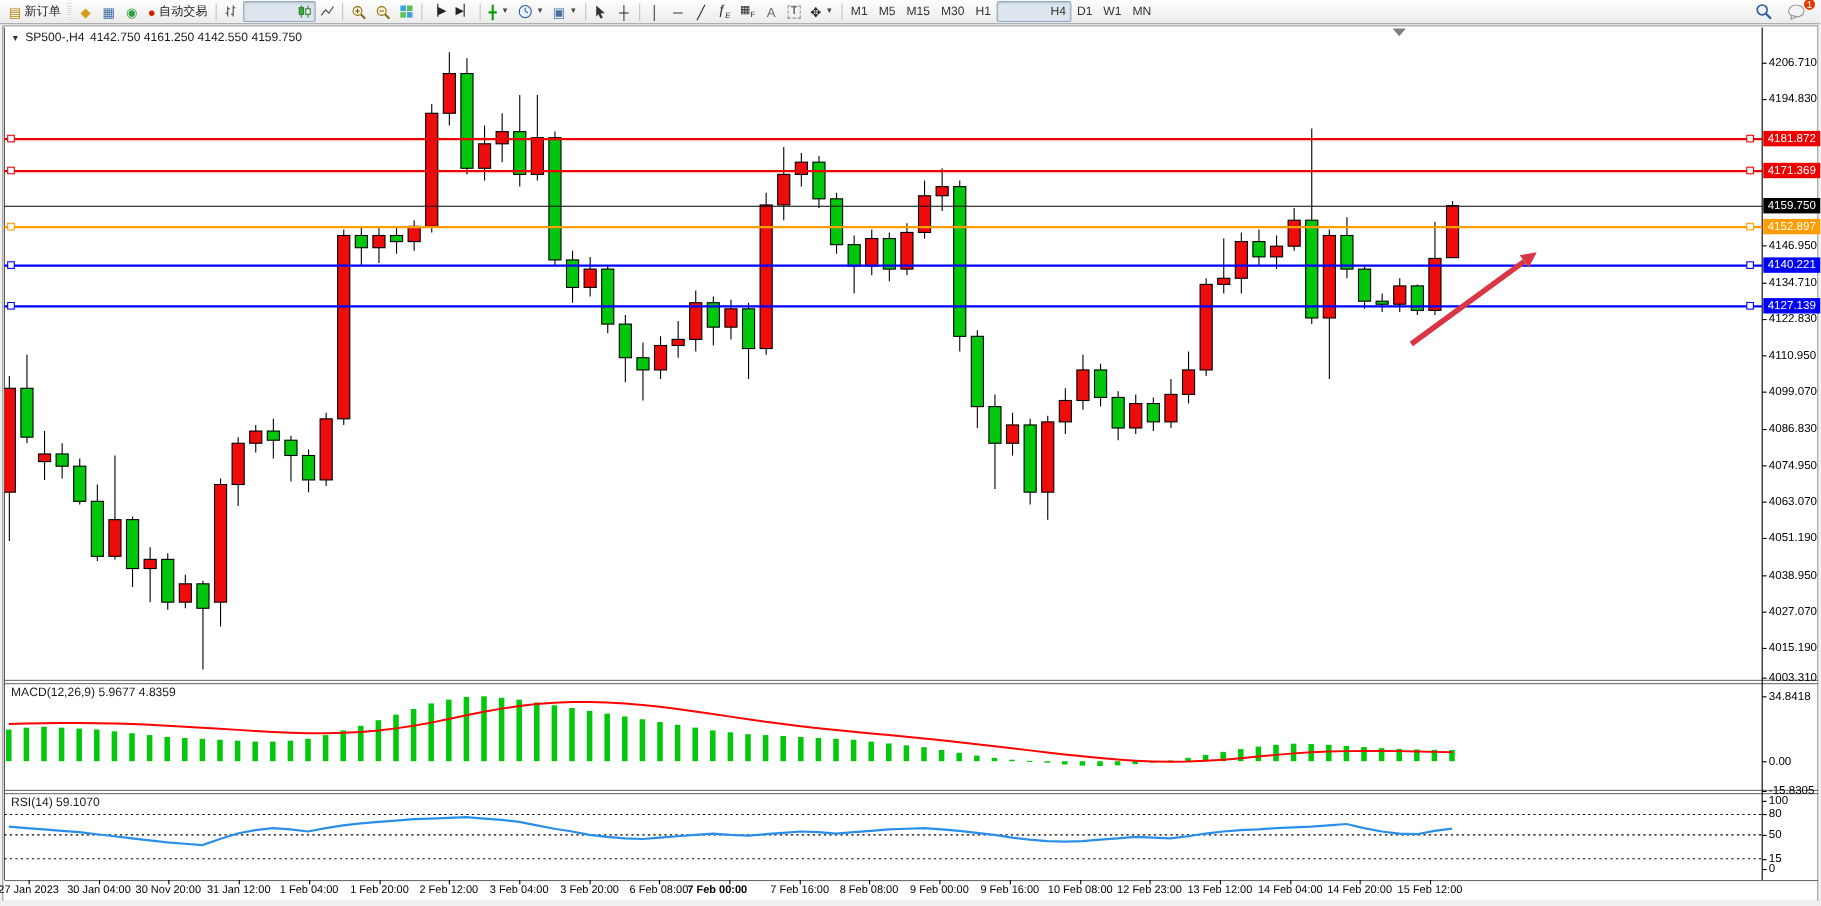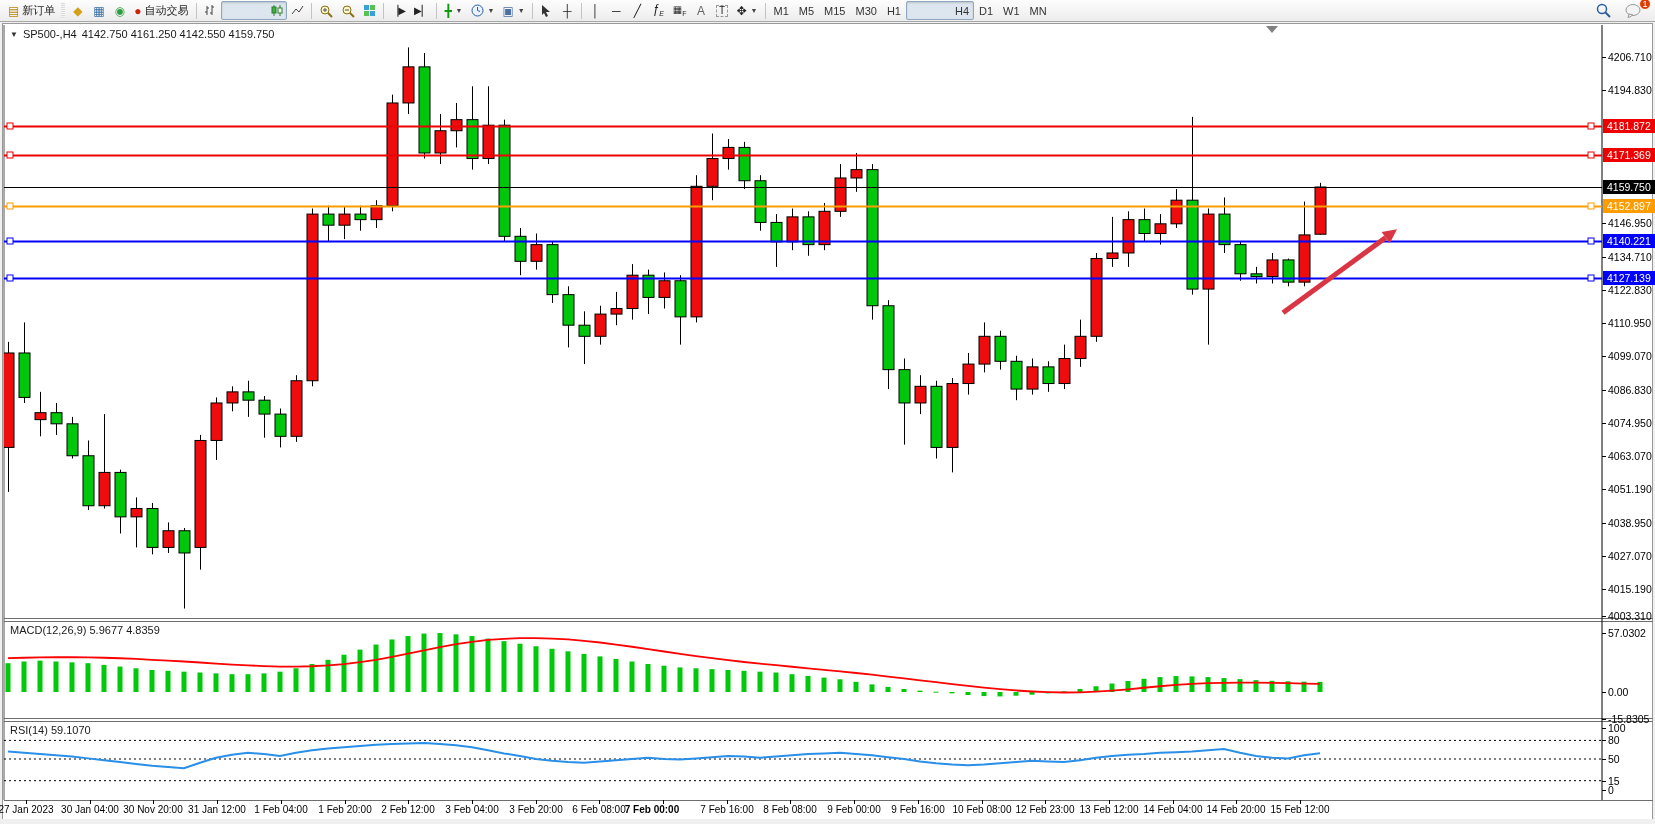--- a/index.html
+++ b/index.html
@@ -537,21 +537,21 @@
       <div class="ptick" style="top:583px;">4015.190</div>
       <div class="ptickmark" style="top:616px;"></div>
       <div class="ptick" style="top:610px;">4003.310</div>
       <div class="badge" style="top:119px;background:#ee0000;text-align:right;">4181.872</div>
       <div class="badge" style="top:148px;background:#ee0000;">4171.369</div>
       <div class="badge" style="top:180px;background:#000000;">4159.750</div>
       <div class="badge" style="top:199px;background:#ff9c00;">4152.897</div>
       <div class="badge" style="top:234px;background:#0000ff;">4140.221</div>
       <div class="badge" style="top:271px;background:#0000ff;">4127.139</div>
       <div class="ptickmark" style="top:633px;"></div>
-      <div class="itick" style="top:628px;">57.0302</div>
+      <div class="itick" style="top:628px;">34.8418</div>
       <div class="ptickmark" style="top:692px;"></div>
       <div class="itick" style="top:687px;">0.00</div>
       <div class="ptickmark" style="top:719px;"></div>
       <div class="itick" style="top:714px;">-15.8305</div>
       <div class="ptickmark" style="top:728px;"></div>
       <div class="itick" style="top:723px;">100</div>
       <div class="ptickmark" style="top:740px;"></div>
       <div class="itick" style="top:735px;">80</div>
       <div class="ptickmark" style="top:759px;"></div>
       <div class="itick" style="top:754px;">50</div>

